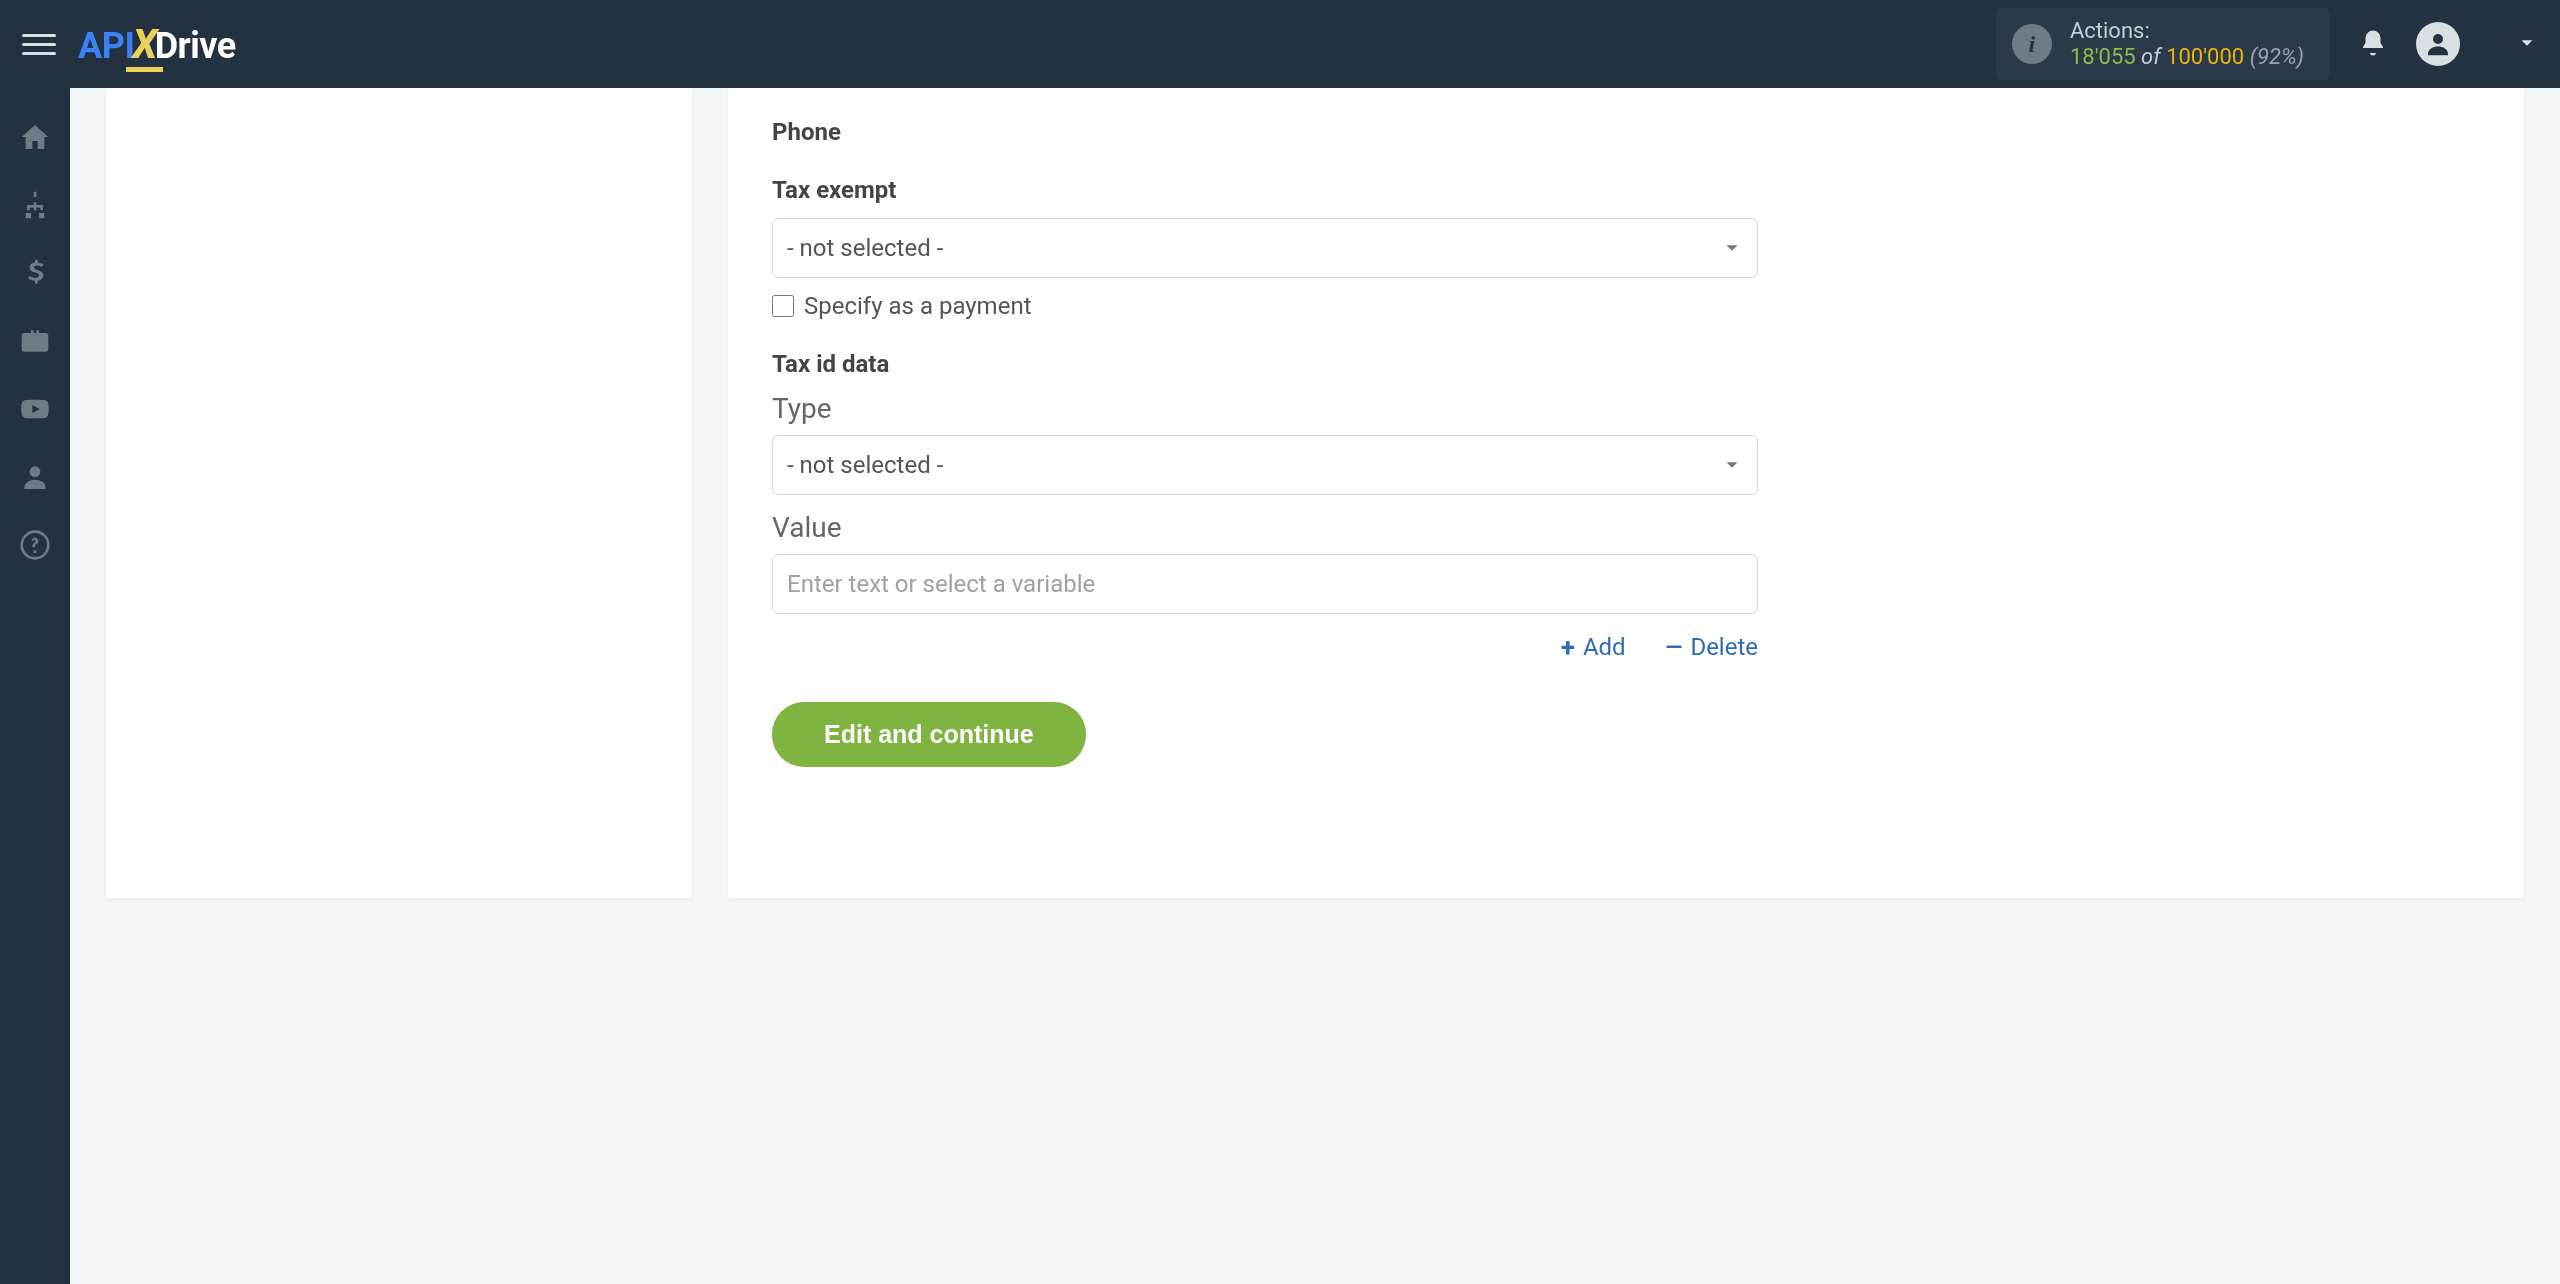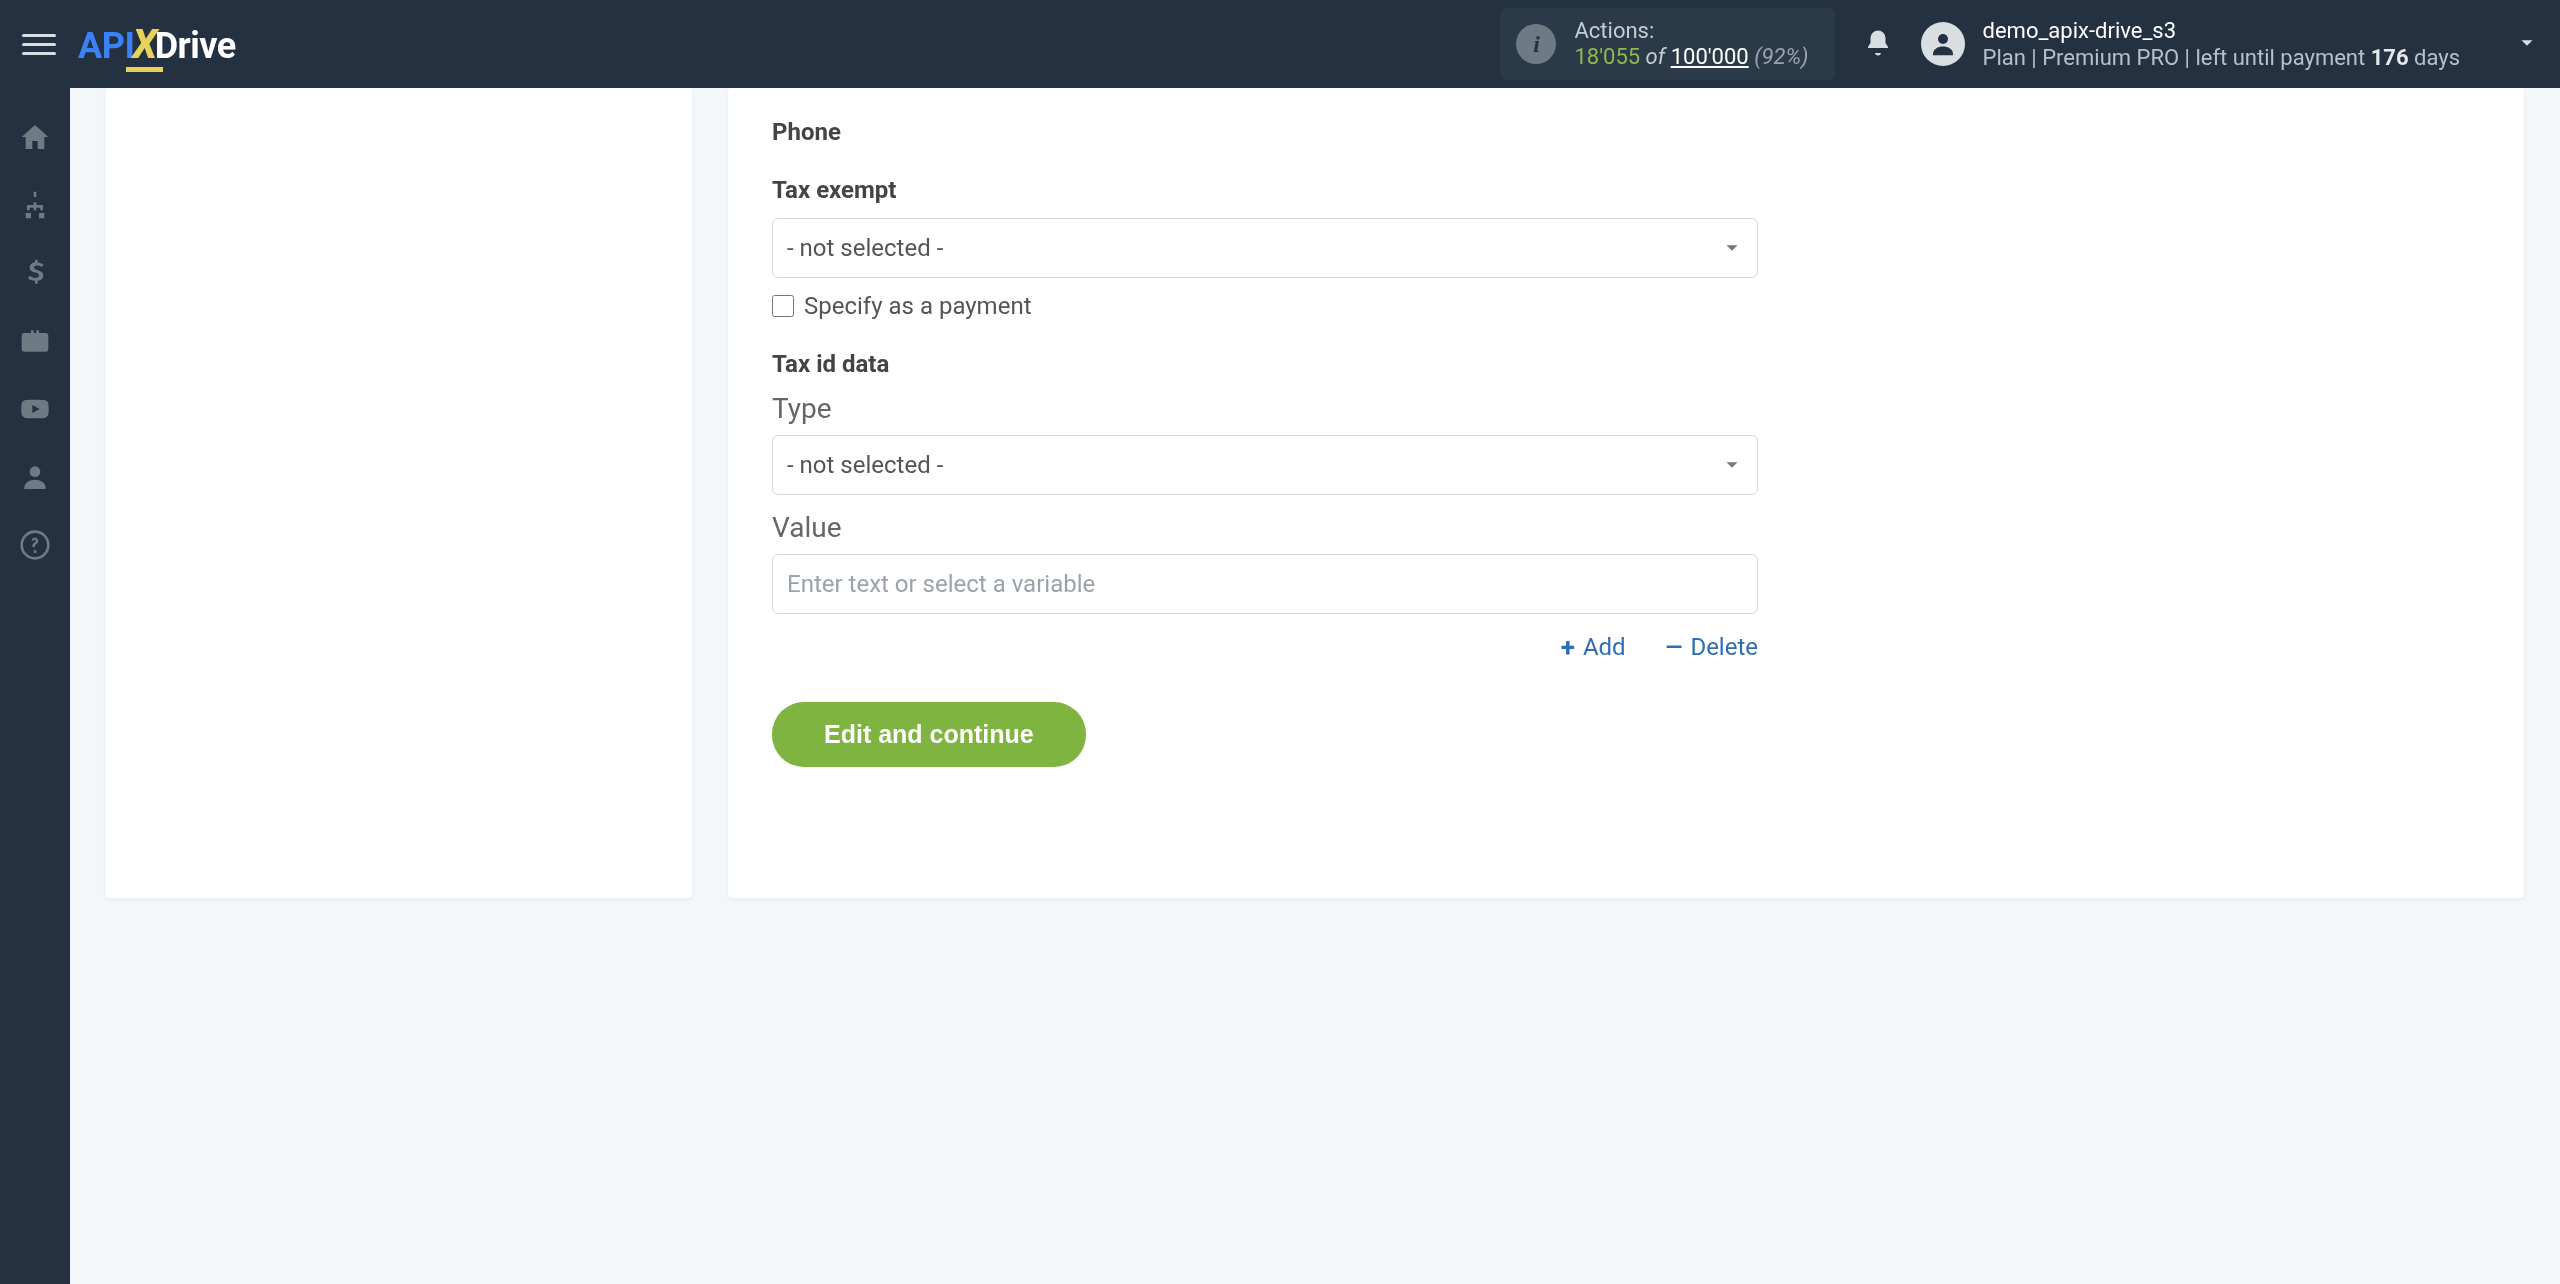--- a/index.html
+++ b/index.html
@@ -17,21 +17,21 @@
 .logo .drive { color: #fff; }
 
 .topbar-right { margin-left: auto; display: flex; align-items: center; gap: 28px; }
 .actions-pill { background: #2b3a48; border-radius: 6px; padding: 10px 26px 10px 16px; display: flex; align-items: center; gap: 18px; }
 .info-icon { width: 40px; height: 40px; border-radius: 50%; background: #6e7a84; display: flex; align-items: center; justify-content: center; color: #233140; font-weight: 900; font-family: Georgia, serif; font-size: 24px; font-style: italic; }
 .actions-text { font-size: 22px; line-height: 1.2; }
 .actions-text .label { color: #c5ccd2; }
 .actions-text .line2 { }
 .actions-text .used { color: #8db94f; }
 .actions-text .of { color: #c5ccd2; font-style: italic; }
-.actions-text .total { color: #ffffff; text-decoration: underline; }
+.actions-text .total { color: #eab308; }
 .actions-text .pct { color: #9aa3ab; font-style: italic; }
 
 .bell-icon svg { width: 30px; height: 30px; fill: #d9dee3; }
 .avatar-icon { width: 44px; height: 44px; border-radius: 50%; background: #d9dee3; display:flex; align-items:center; justify-content:center; }
 .avatar-icon svg { width: 30px; height: 30px; fill:#233140; }
 .user-block { display:flex; align-items:center; gap: 18px; }
 .user-text { font-size: 22px; line-height: 1.25; }
 .user-text .uname { color:#fff; }
 .user-text .plan { color:#b7c0c8; }
 .user-text .plan .b { font-weight:700; color:#e6e9ec; }
@@ -109,30 +109,20 @@
           <path d="M12 2a6 6 0 0 0-6 6v4l-2 3v1h16v-1l-2-3V8a6 6 0 0 0-6-6zm0 20a2.5 2.5 0 0 0 2.45-2h-4.9A2.5 2.5 0 0 0 12 22z"></path>
         </svg>
     </div>
     <div class="user-block">
       <div class="avatar-icon">
         <svg viewBox="0 0 24 24">
             <circle cx="12" cy="8" r="4"></circle>
             <path d="M4 20c0-4 4-6 8-6s8 2 8 6v1H4z"></path>
           </svg>
       </div>
-      <div class="user-text">
-        <div class="uname">demo_apix-drive_s3</div>
-        <div class="plan">
-          <span>Plan |</span>
-          <span>Premium PRO</span>
-          <span>| left until payment</span>
-          <span class="b">176</span>
-          <span>days</span>
-        </div>
-      </div>
     </div>
     <div class="chevron">
       <svg viewBox="0 0 24 24">
           <path d="M6 9l6 6 6-6z"></path>
         </svg>
     </div>
   </div>
 </div>
 
 <div class="leftrail">

